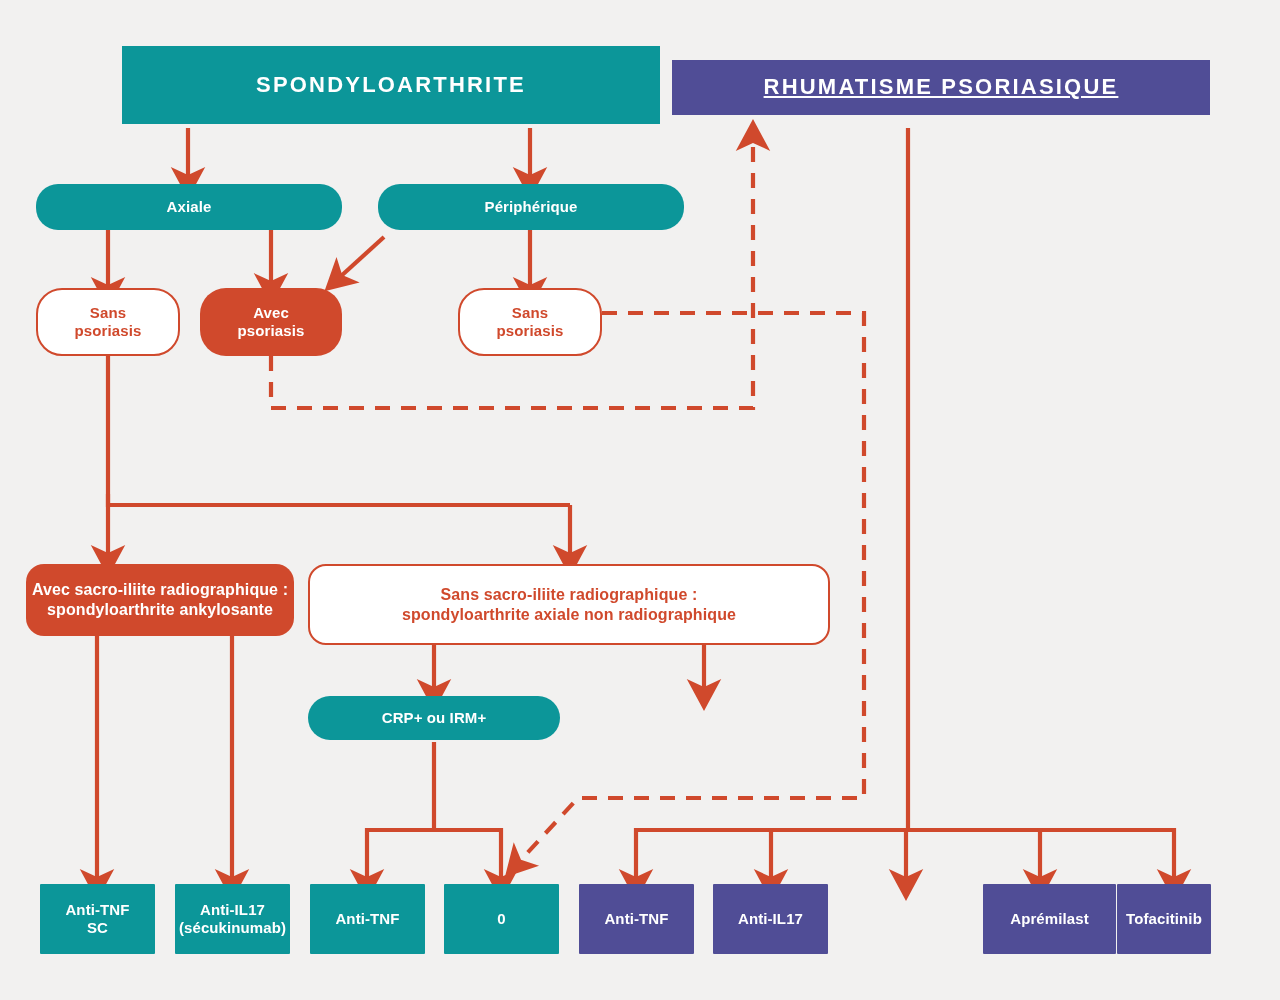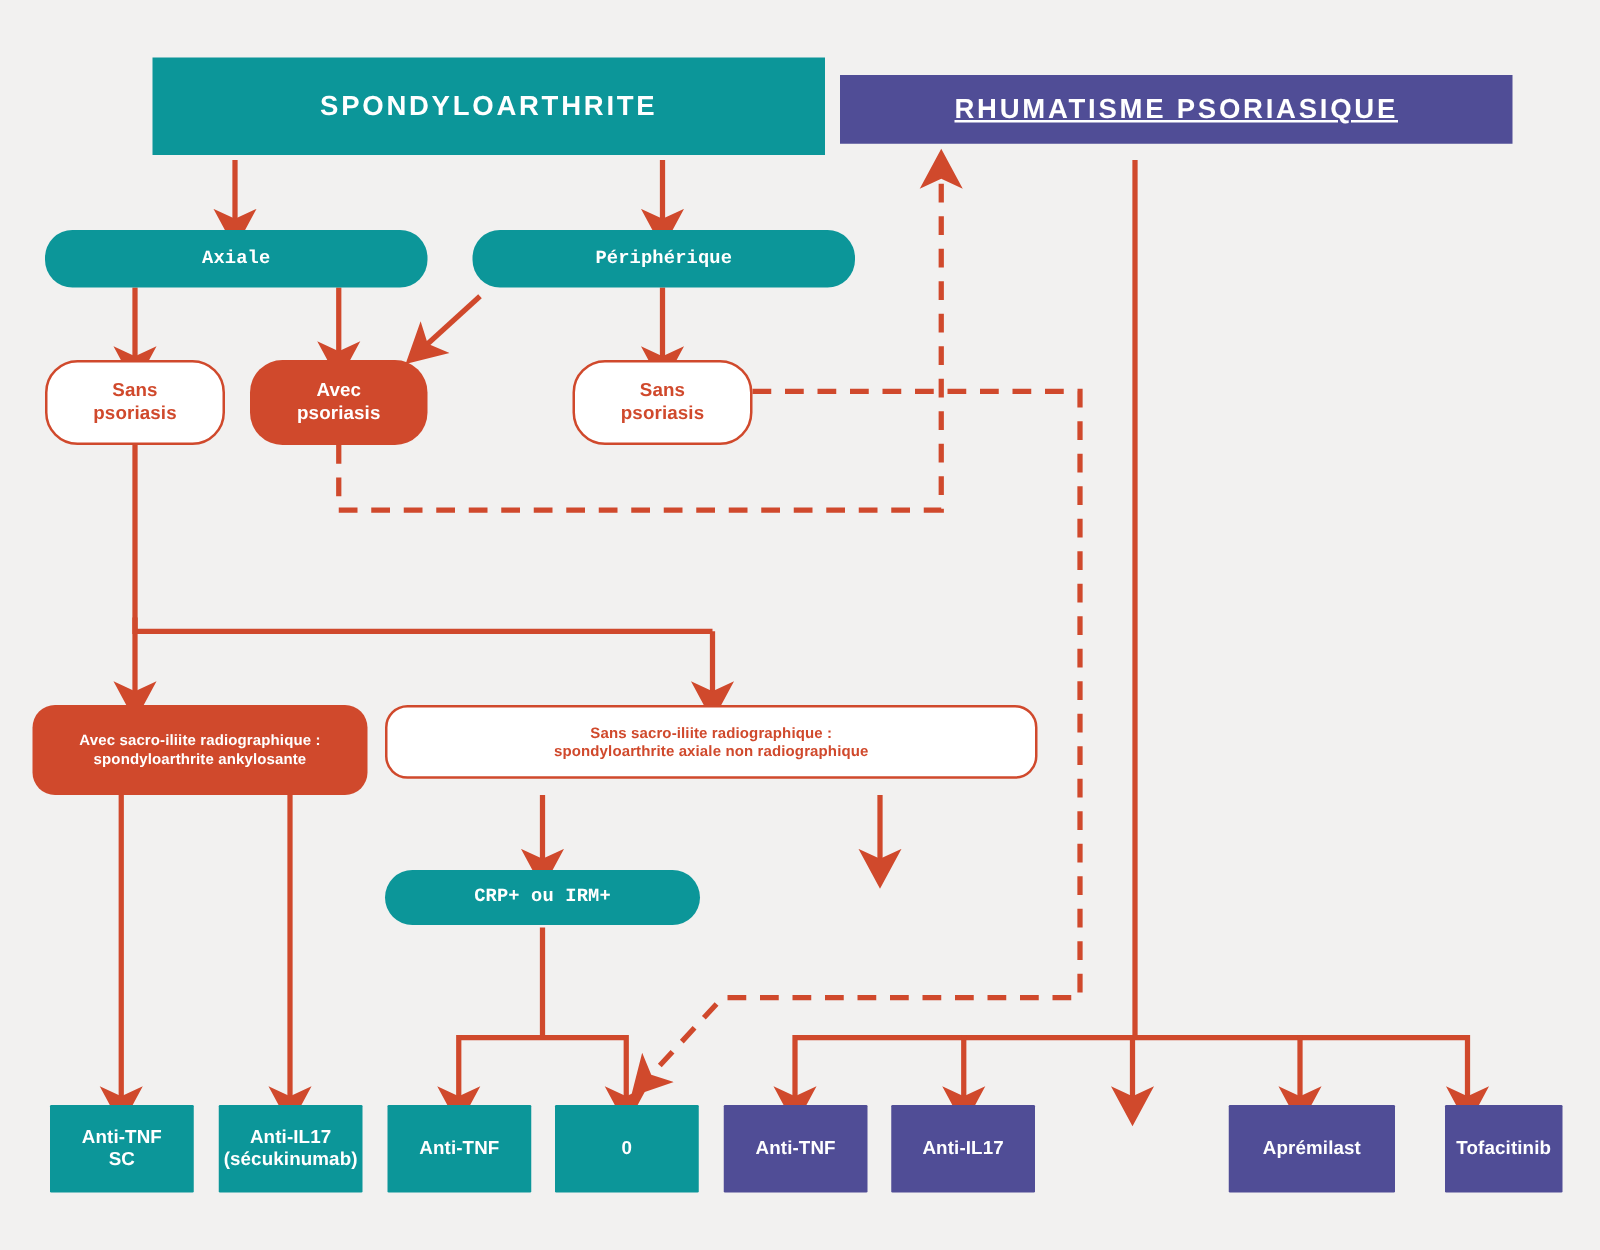--- a/index.html
+++ b/index.html
@@ -34,41 +34,41 @@
   }
   .banner.teal{background:#0c9699;}
   .banner.purple{background:#504d96;}
 
   
   .pill{
     border-radius:22px;
     color:#ffffff;
     font-size:15px;
   }
-  .pill.teal{background:#0c9699;font-family:Liberation Mono, monospace;}
+  .pill.teal{background:#0c9699;}
 
   
   .stadium{
     border-radius:26px;
     font-size:15px;
   }
   .stadium.outline{
     background:#ffffff;
     border:2.6px solid #d0492c;
     color:#d0492c;
   }
   .stadium.filled{
     background:#d0492c;
     color:#ffffff;
   }
 
   
   .diag{
     border-radius:18px;
-    font-size:12px;
+    font-size:16px;
   }
   .diag.filled{background:#d0492c;color:#ffffff;}
   .diag.outline{background:#ffffff;border:2.6px solid #d0492c;color:#d0492c;}
 
   
   .chip{
     font-size:15px;
     color:#ffffff;
     border-radius:1px;
   }
@@ -138,29 +138,29 @@
 
   <div class="node stadium outline" style="left:36px;top:288px;width:144px;height:68px;">Sans
 psoriasis</div>
   <div class="node stadium filled" style="left:200px;top:288px;width:142px;height:68px;">Avec
 psoriasis</div>
   <div class="node stadium outline" style="left:458px;top:288px;width:144px;height:68px;">Sans
 psoriasis</div>
 
   <div class="node diag filled" style="left:26px;top:564px;width:268px;height:72px;">Avec sacro-iliite radiographique :
 spondyloarthrite ankylosante</div>
-  <div class="node diag outline" style="left:308px;top:564px;width:522px;height:59px;">Sans sacro-iliite radiographique :
+  <div class="node diag outline" style="left:308px;top:564px;width:522px;height:81px;">Sans sacro-iliite radiographique :
 spondyloarthrite axiale non radiographique</div>
 
   <div class="node pill teal" style="left:308px;top:696px;width:252px;height:44px;">CRP+ ou IRM+</div>
 
   <div class="node chip teal" style="left:40px;top:884px;width:115px;height:70px;">Anti-TNF
 SC</div>
   <div class="node chip teal" style="left:175px;top:884px;width:115px;height:70px;">Anti-IL17
 (sécukinumab)</div>
   <div class="node chip teal" style="left:310px;top:884px;width:115px;height:70px;">Anti-TNF</div>
   <div class="node chip teal" style="left:444px;top:884px;width:115px;height:70px;">0</div>
   <div class="node chip purple" style="left:579px;top:884px;width:115px;height:70px;">Anti-TNF</div>
   <div class="node chip purple" style="left:713px;top:884px;width:115px;height:70px;">Anti-IL17</div>
   <div class="node chip purple" style="left:983px;top:884px;width:133px;height:70px;">Aprémilast</div>
-  <div class="node chip purple" style="left:1117px;top:884px;width:94px;height:70px;margin-left:39px;">Tofacitinib</div>
+  <div class="node chip purple" style="left:1117px;top:884px;width:94px;height:70px;">Tofacitinib</div>
 
 </div>
 
 </body></html>

